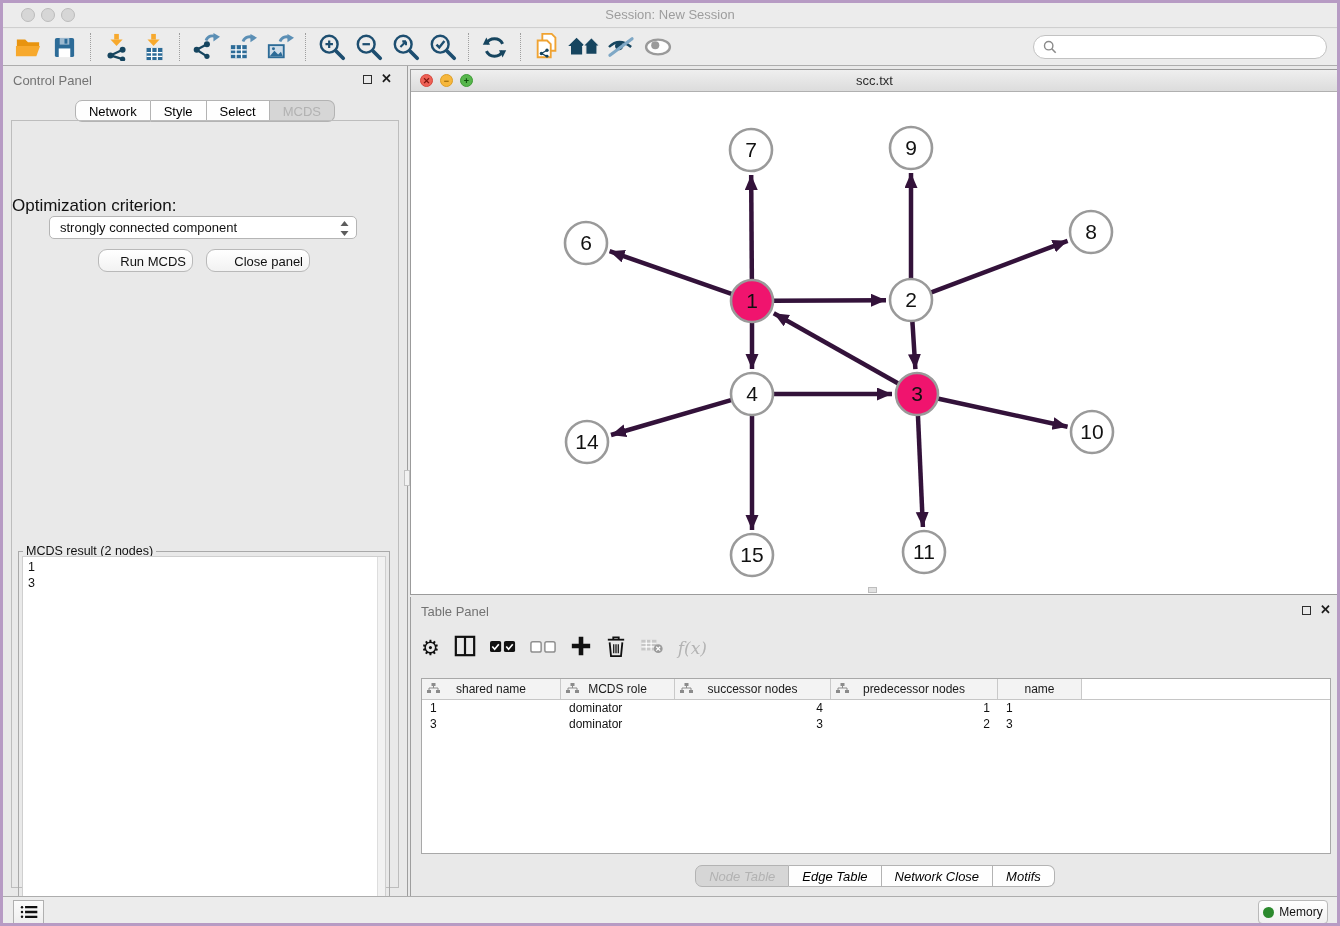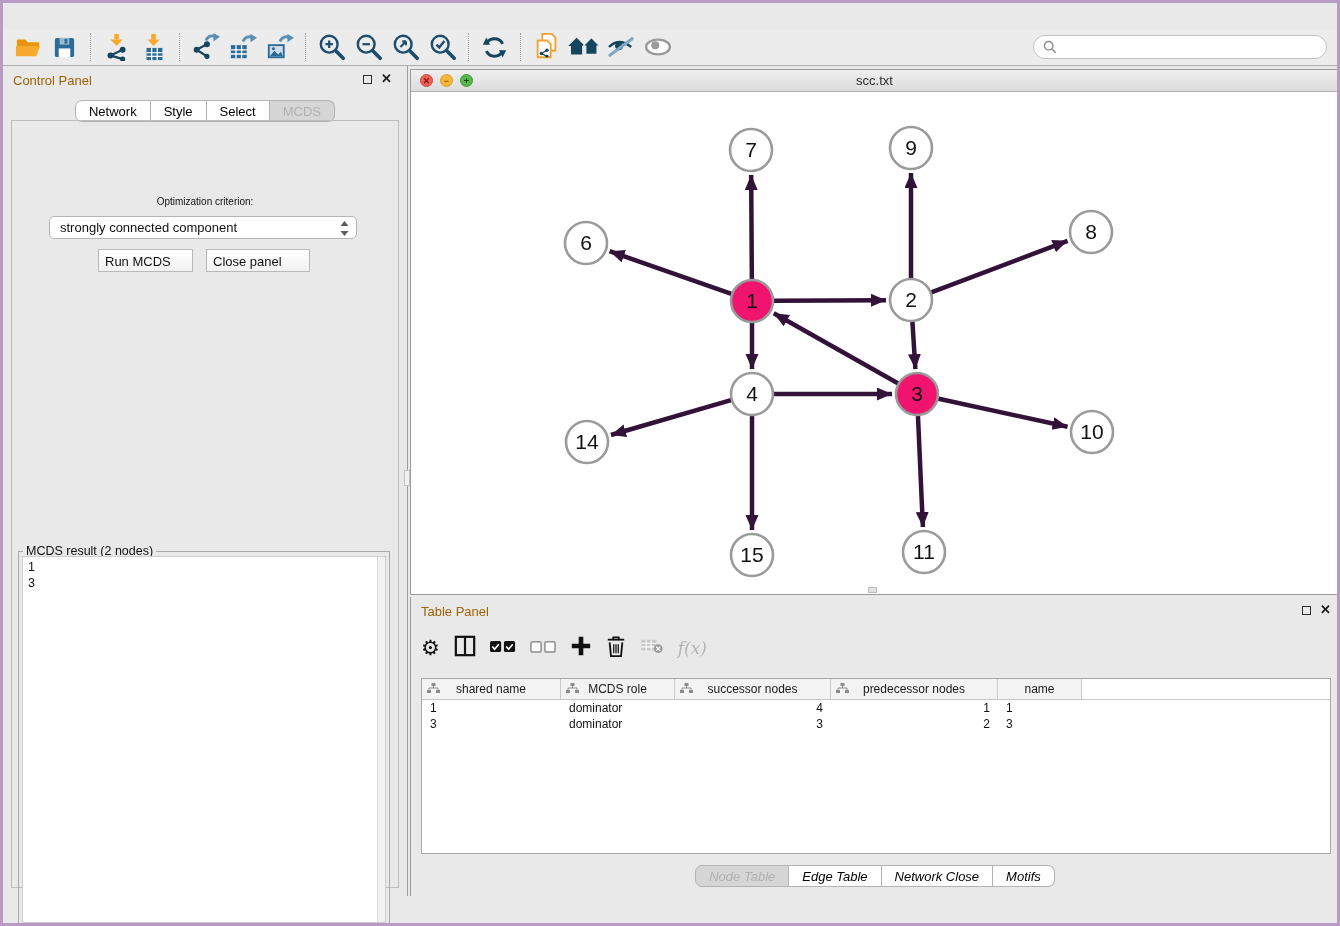--- a/index.html
+++ b/index.html
@@ -14,33 +14,33 @@
 
   
   .toolbar{position:absolute;left:0;top:26px;width:1334px;height:37px;background:#ececec;border-bottom:1px solid #adadad;display:flex;align-items:center;padding-left:6px;}
   .tbtn{width:37px;height:32px;display:flex;align-items:center;justify-content:center;}
   .tsep{width:1px;height:28px;border-left:1px dotted #9f9f9f;margin:0 7px;}
   .search{position:absolute;right:10px;top:6px;width:294px;height:24px;border:1px solid #c2c2c2;border-radius:13px;background:#fff;display:flex;align-items:center;padding-left:9px;}
 
   
   .cpanel{position:absolute;left:0;top:63px;width:405px;height:830px;background:#e9e9e9;border-right:1px solid #9e9e9e;}
   .panel-head{position:absolute;left:0;top:0;width:100%;height:26px;}
-  .panel-title{position:absolute;left:10px;top:7px;font-size:13px;color:#a16207;}
+  .panel-title{position:absolute;left:10px;top:7px;font-size:13px;color:#737373;}
   .float-icon{position:absolute;width:9px;height:9px;border:1.6px solid #2e2e2e;top:9px;}
   .close-icon{position:absolute;top:5px;font-size:13px;font-weight:bold;color:#1c1c1c;}
   .tabs-row{display:flex;justify-content:center;position:absolute;left:0;width:100%;}
   .tab{height:22px;line-height:21px;padding:0 13px;background:#fefefe;border:1px solid #b3b3b3;border-left:none;font-size:13px;color:#000;}
   .tab:first-child{border-left:1px solid #b3b3b3;border-radius:7px 0 0 7px;}
   .tab:last-child{border-radius:0 7px 7px 0;}
   .tab.selected{background:#d6d6d6;color:#b2b2b2;}
   .cbox{position:absolute;left:8px;top:54px;width:388px;height:768px;border:1px solid #bdbdbd;}
-  .opt-label{position:absolute;left:0;width:100%;top:75px;text-align:center;font-size:10px;color:#111;}
+  .opt-label{position:absolute;left:0;width:100%;top:75px;text-align:left;font-size:17px;color:#111;}
   .select{position:absolute;left:37px;top:95px;width:308px;height:23px;background:#fff;border:1px solid #b5b5b5;border-radius:5px;font-size:13px;color:#111;display:flex;align-items:center;padding-left:10px;}
   .select .stepper{position:absolute;right:7px;top:4px;}
-  .btn{position:absolute;height:23px;background:linear-gradient(#ffffff,#f2f2f2);border:1px solid #b9b9b9;border-radius:0;font-size:13px;color:#111;text-align:left;line-height:21px;}
+  .btn{position:absolute;height:23px;background:linear-gradient(#ffffff,#f2f2f2);border:1px solid #b9b9b9;border-radius:9px;font-size:13px;color:#111;text-align:right;line-height:21px;}
   .fieldset{position:absolute;left:6px;top:430px;width:372px;height:376px;border:1px solid #a9a9a9;}
   .legend{position:absolute;left:4px;top:-8px;background:#e9e9e9;padding:0 3px;font-size:12.5px;color:#111;}
   .result-area{position:absolute;left:3px;top:4px;right:3px;bottom:3px;background:#fff;border:1px solid #cfcfcf;font-size:12.5px;color:#111;padding:2px 0 0 5px;line-height:16px;}
   .result-scroll{position:absolute;right:0;top:0;bottom:0;width:8px;background:#f2f2f2;border-left:1px solid #ddd;}
 
   
   .netwin{position:absolute;left:407px;top:66px;width:929px;height:526px;background:#fff;border:1px solid #9b9b9b;}
   .netbar{position:absolute;left:0;top:0;width:100%;height:22px;background:linear-gradient(#efefef,#dcdcdc);border-bottom:1px solid #b0b0b0;}
   .dot{position:absolute;top:4px;width:13px;height:13px;border-radius:50%;font-size:9px;font-weight:bold;text-align:center;line-height:13px;}
   .dot.red{background:#ee6156;border:1px solid #d6473c;color:#7e150d;}
@@ -67,20 +67,26 @@
   .sq-btn{position:absolute;left:10px;top:3px;width:31px;height:24px;background:linear-gradient(#fcfcfc,#eee);border:1px solid #b0b0b0;display:flex;align-items:center;justify-content:center;}
   .mem-btn{position:absolute;right:9px;top:3px;width:70px;height:24px;background:linear-gradient(#fff,#f0f0f0);border:1px solid #b9b9b9;border-radius:4px;display:flex;align-items:center;justify-content:center;gap:5px;font-size:12px;color:#111;}
   .mem-dot{width:11px;height:11px;border-radius:50%;background:#2c8a2e;}
   .fx{font-family:"DejaVu Serif",serif;font-style:italic;font-size:17px;color:#b3b3b3;}
 </style>
 </head>
 <body>
 
 <div class="app">
 
+  <div class="titlebar">
+    <div class="traffic inactive" style="left:18px"></div>
+    <div class="traffic inactive" style="left:38px"></div>
+    <div class="traffic inactive" style="left:58px"></div>
+    <div class="title-text">Session: New Session</div>
+  </div>
 
   <div class="toolbar">
     <span class="tbtn">
       <svg width="28" height="26" viewBox="0 0 30 28">
           <path d="M3 6 h9 l3 3 h12 v4 H3 z" fill="#e8940f"></path>
           <path d="M2 13 h26 l-4 11 H2 z" fill="#f7a92d"></path>
         </svg>
     </span>
     <span class="tbtn">
       <svg width="25" height="25" viewBox="0 0 26 26">
@@ -430,14 +436,28 @@
         </div>
     </div>
     <div class="tabs-row bottom-tabs" id="tp-tabs">
         <span class="tab selected">Node Table</span>
         <span class="tab">Edge Table</span>
         <span class="tab">Network Close</span>
         <span class="tab">Motifs</span>
       </div>
   </div>
 
+  <div class="statusbar">
+    <div class="sq-btn">
+      <svg width="18" height="14" viewBox="0 0 20 16">
+          <circle cx="2" cy="2.5" r="1.4" fill="#111"></circle>
+          <circle cx="2" cy="8" r="1.4" fill="#111"></circle>
+          <circle cx="2" cy="13.5" r="1.4" fill="#111"></circle>
+          <path d="M5.5 2.5 h14 M5.5 8 h14 M5.5 13.5 h14" stroke="#111" stroke-width="2.6"></path>
+        </svg>
+    </div>
+    <div class="mem-btn">
+      <span class="mem-dot"></span>
+      <span>Memory</span>
+    </div>
+  </div>
 
 </div>
 
 </body></html>

